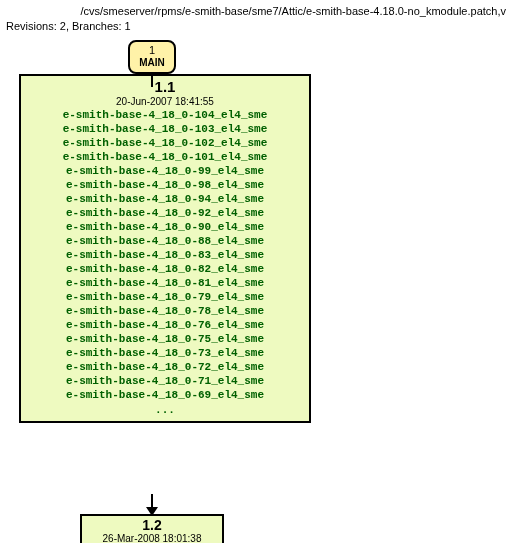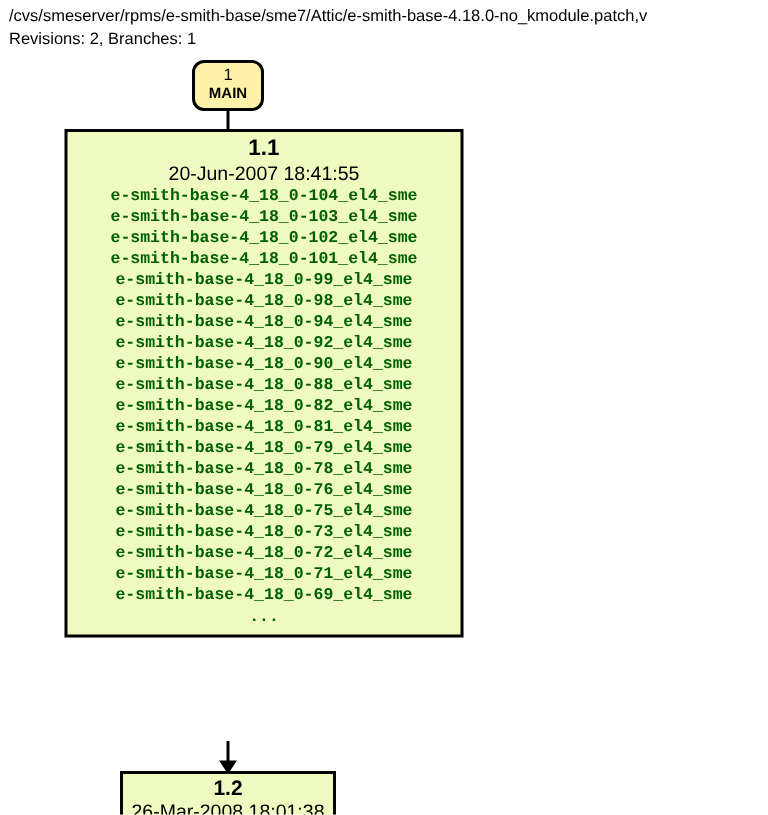--- a/index.html
+++ b/index.html
@@ -15,20 +15,21 @@
     box-sizing: border-box;
   }
   .header {
     padding: 4px 6px 0 6px;
     font-size: 11px;
     color: #000;
     line-height: 1.35;
   }
   .header .path {
     white-space: nowrap;
+    text-align: right;
   }
   .diagram {
     position: relative;
     margin-top: 2px;
     height: 500px;
   }
   .branch-box {
     position: absolute;
     left: 128px;
     top: 4px;
@@ -66,32 +67,31 @@
   .rev-box {
     position: absolute;
     box-sizing: border-box;
     border: 2px solid #000;
     background: #eefac0;
     padding: 3px 6px 5px 6px;
     text-align: center;
   }
   .rev1 {
     left: 19px;
-    top: 50px;
-    width: 266px;
-    margin-left: 24px;
+    top: 38px;
+    width: 292px;
   }
   .rev-title {
     font-size: 15px;
     font-weight: bold;
     color: #000;
     line-height: 1.1;
   }
   .rev-date {
-    font-size: 13px;
+    font-size: 10px;
     color: #000;
     margin-top: 1px;
   }
   .tag-list {
     margin-top: 2px;
   }
   .tag-list div {
     font-family: "Courier New", monospace;
     font-size: 11px;
     color: #006000;
@@ -165,20 +165,21 @@
           <div>e-smith-base-4_18_0-104_el4_sme</div>
           <div>e-smith-base-4_18_0-103_el4_sme</div>
           <div>e-smith-base-4_18_0-102_el4_sme</div>
           <div>e-smith-base-4_18_0-101_el4_sme</div>
           <div>e-smith-base-4_18_0-99_el4_sme</div>
           <div>e-smith-base-4_18_0-98_el4_sme</div>
           <div>e-smith-base-4_18_0-94_el4_sme</div>
           <div>e-smith-base-4_18_0-92_el4_sme</div>
           <div>e-smith-base-4_18_0-90_el4_sme</div>
           <div>e-smith-base-4_18_0-88_el4_sme</div>
+          <div>e-smith-base-4_18_0-83_el4_sme</div>
           <div>e-smith-base-4_18_0-82_el4_sme</div>
           <div>e-smith-base-4_18_0-81_el4_sme</div>
           <div>e-smith-base-4_18_0-79_el4_sme</div>
           <div>e-smith-base-4_18_0-78_el4_sme</div>
           <div>e-smith-base-4_18_0-76_el4_sme</div>
           <div>e-smith-base-4_18_0-75_el4_sme</div>
           <div>e-smith-base-4_18_0-73_el4_sme</div>
           <div>e-smith-base-4_18_0-72_el4_sme</div>
           <div>e-smith-base-4_18_0-71_el4_sme</div>
           <div>e-smith-base-4_18_0-69_el4_sme</div>

